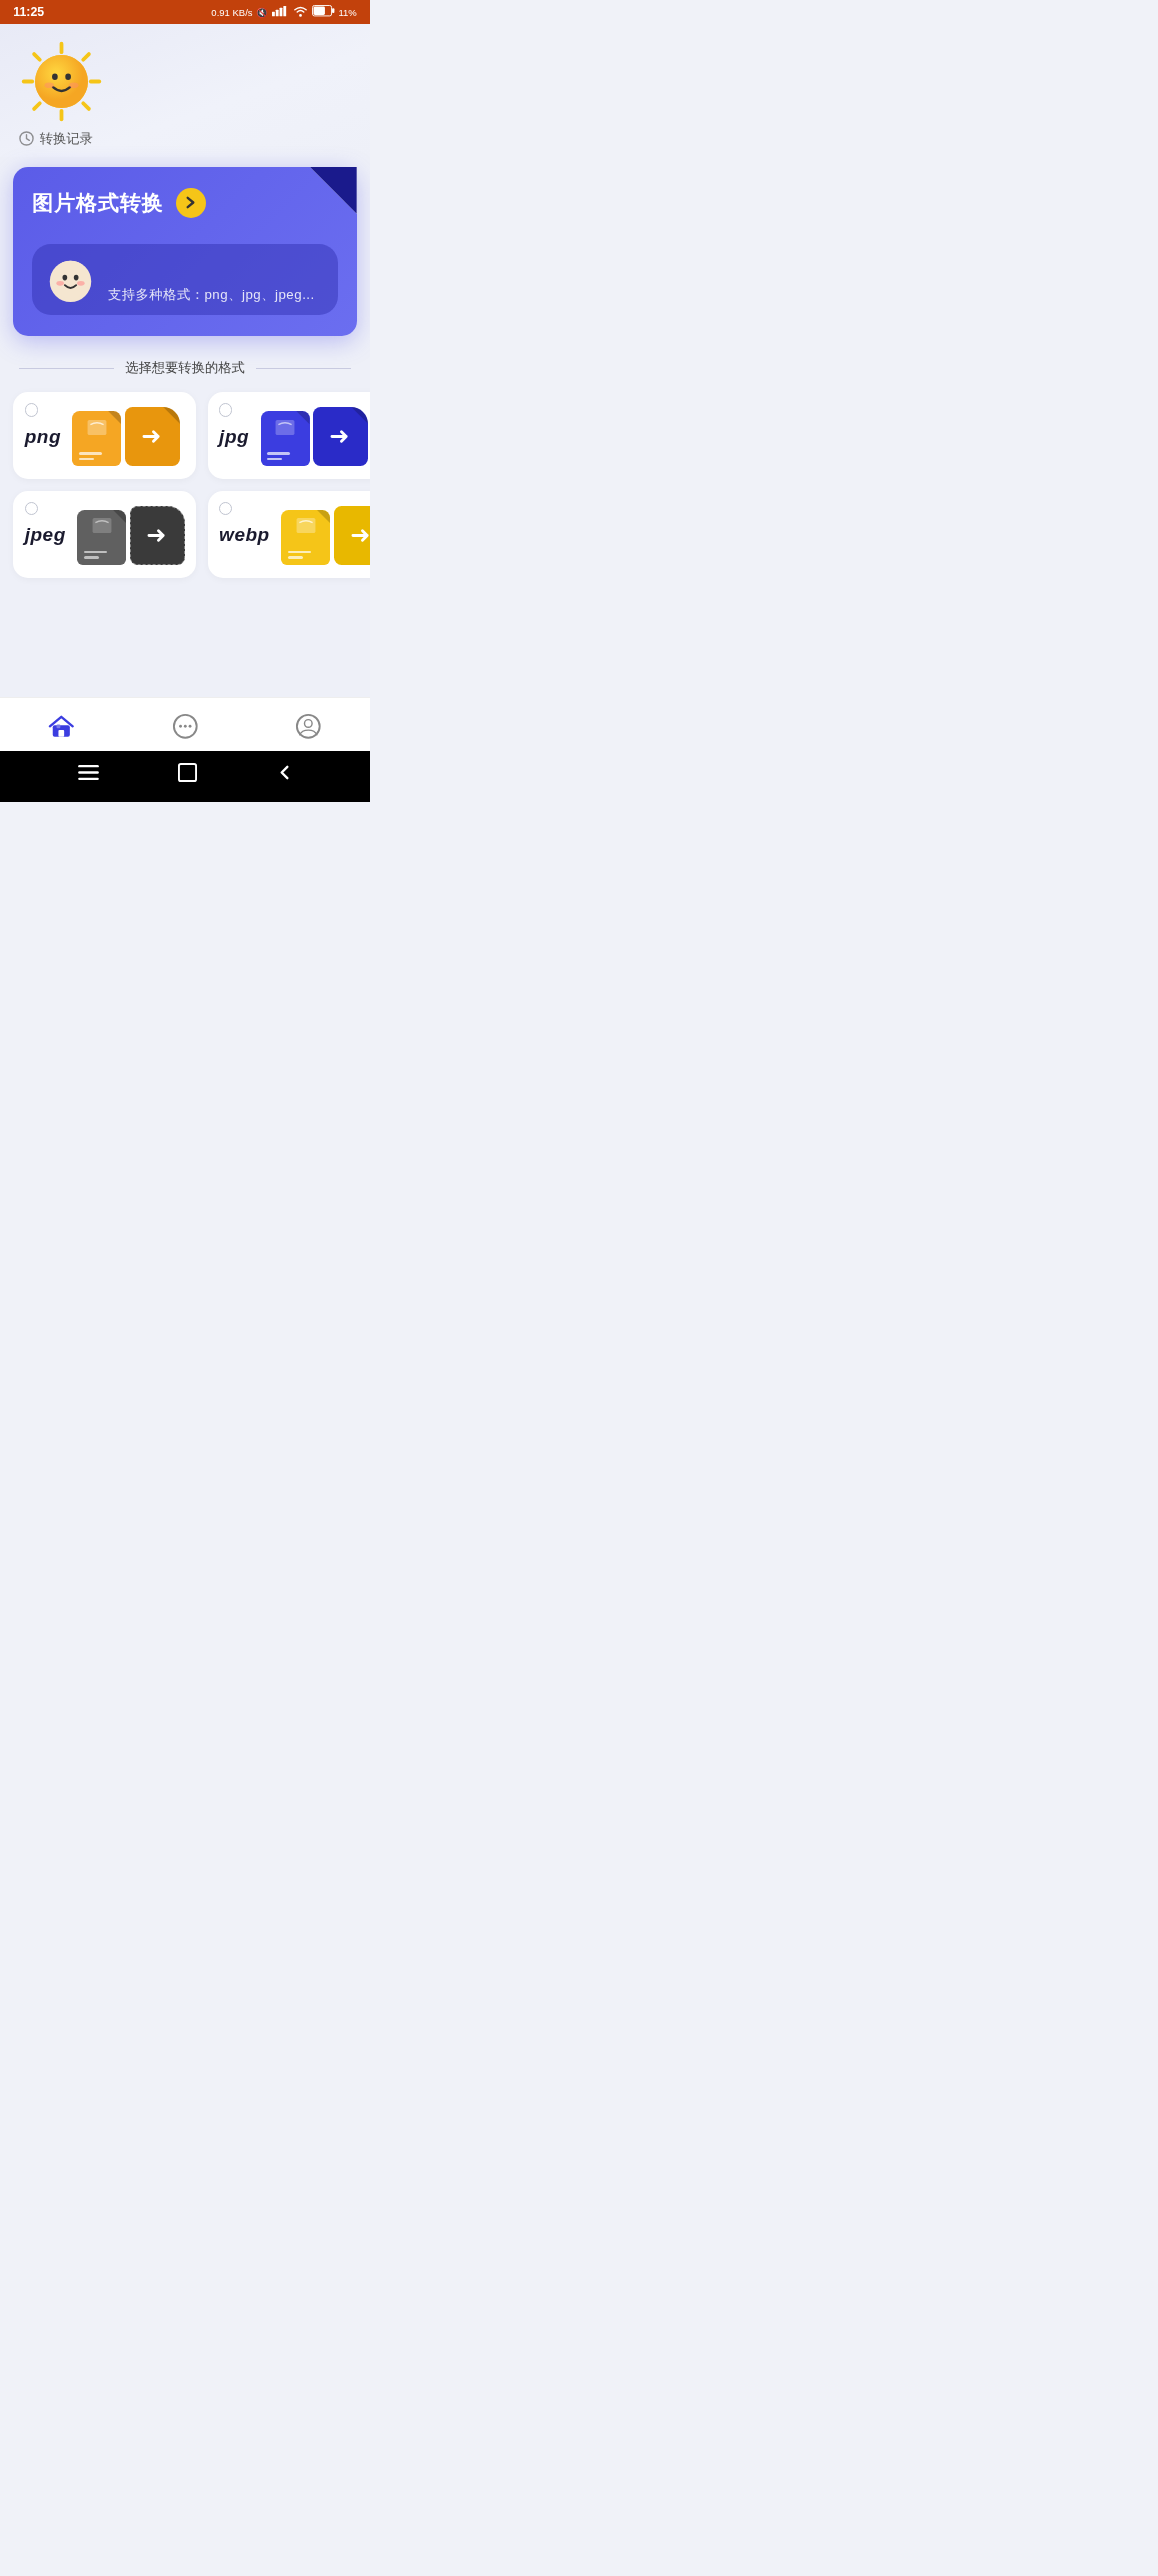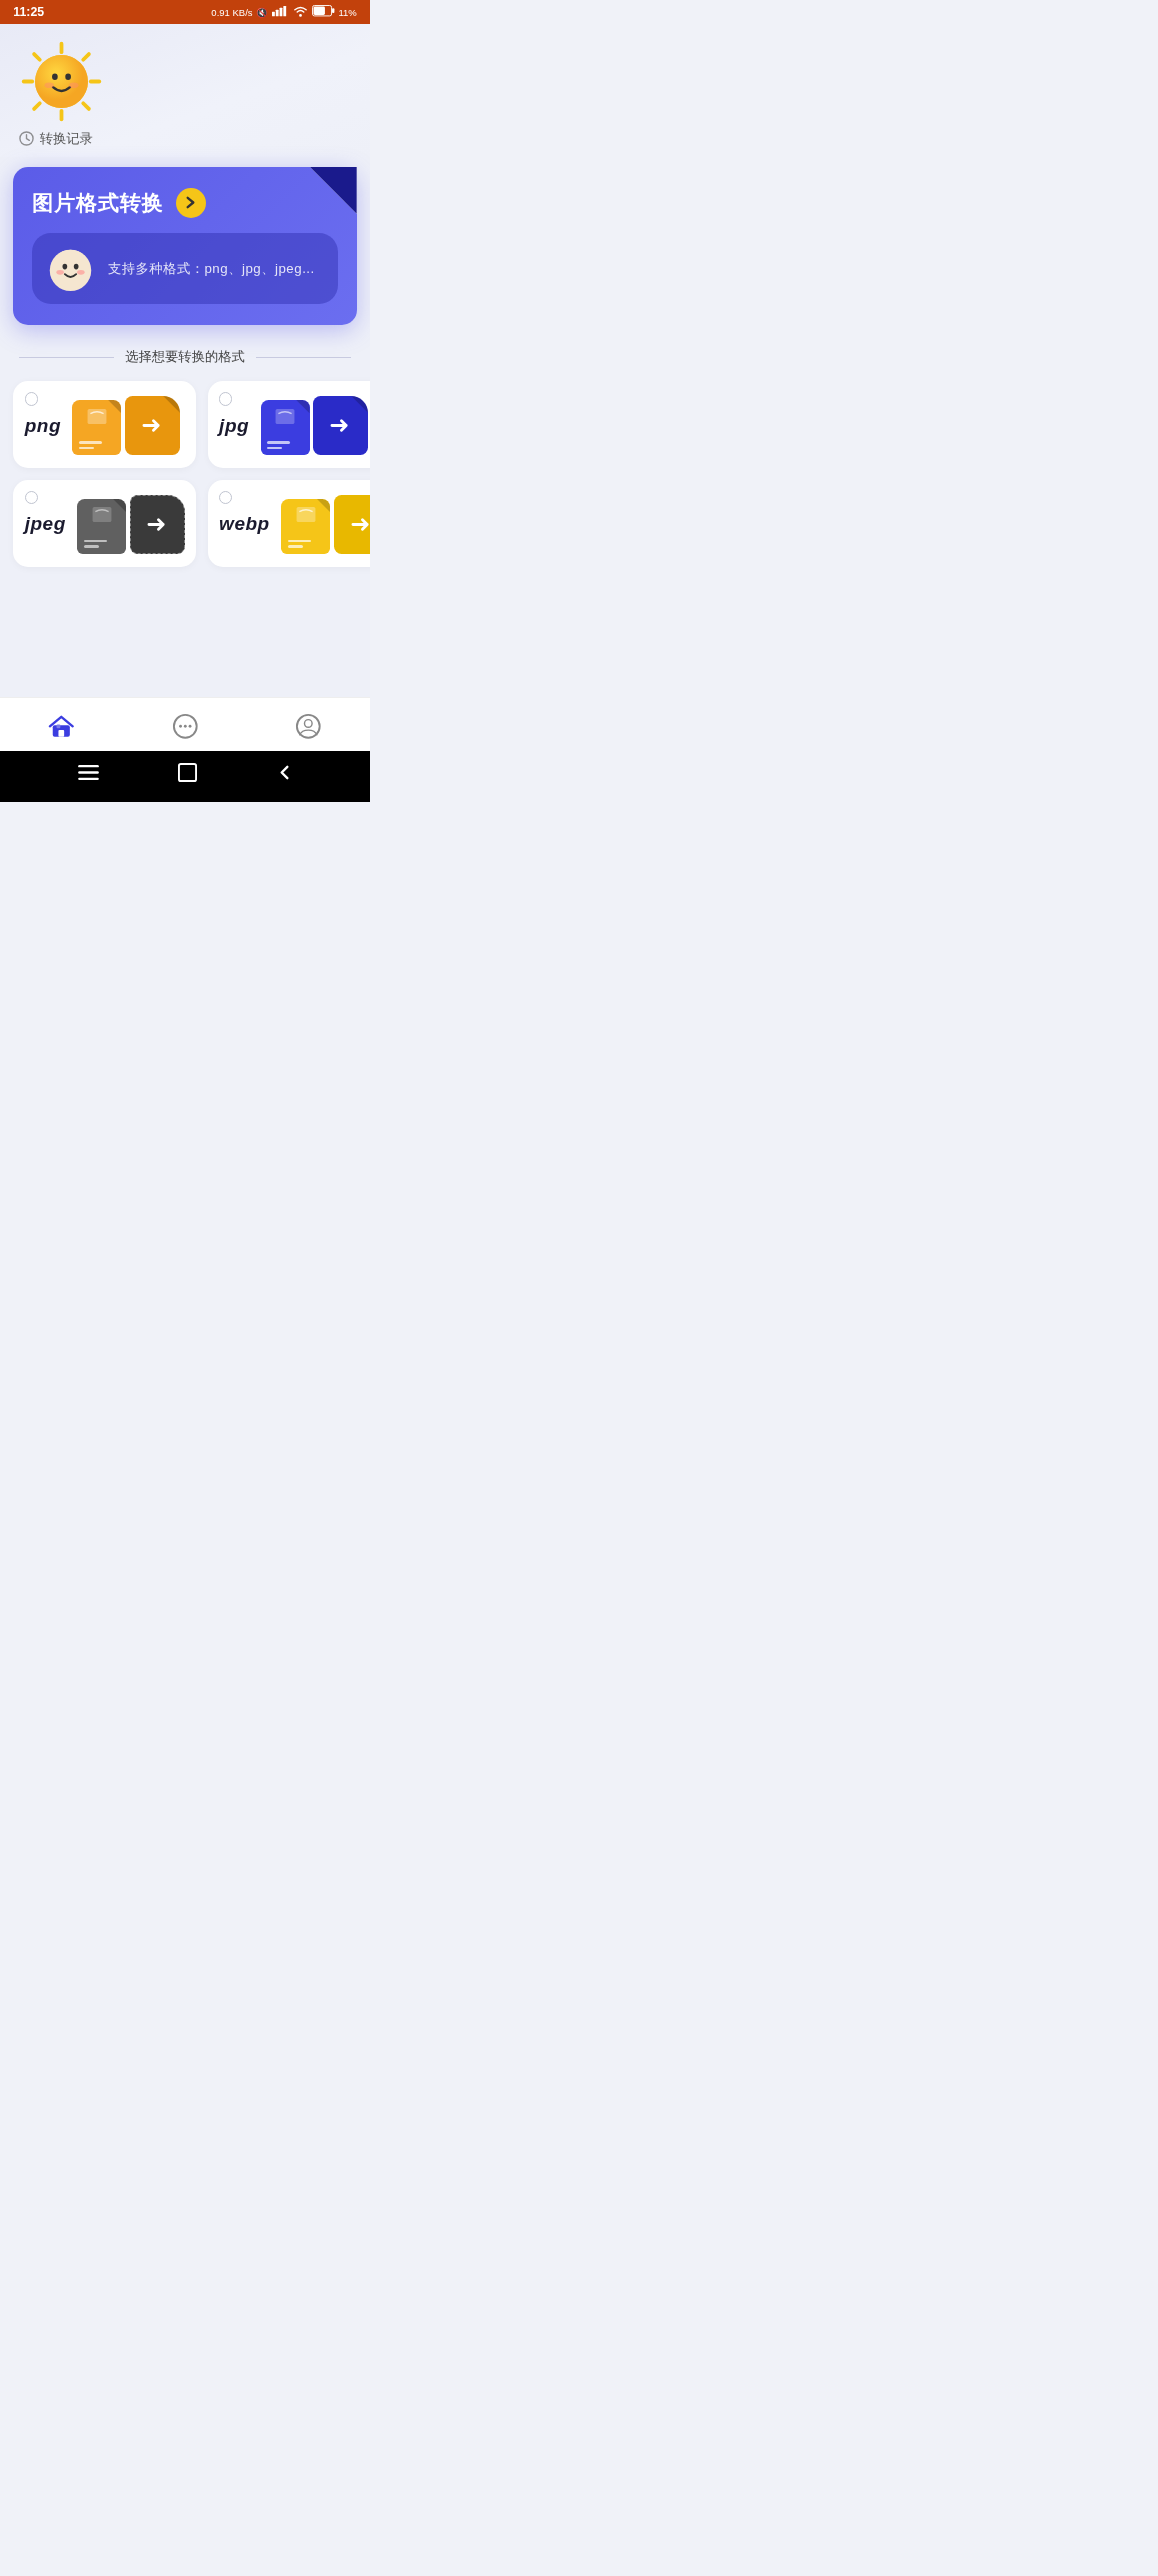--- a/index.html
+++ b/index.html
@@ -113,21 +113,21 @@
       width: 47px;
       height: 47px;
       background: #1a1a8c;
       clip-path: polygon(100% 0, 100% 100%, 0 0);
     }
 
     .banner-title-row {
       display: flex;
       align-items: center;
       gap: 12px;
-      margin-bottom: 15px;
+      margin-bottom: 26px;
     }
     .banner-title {
       color: #fff;
       font-size: 21px;
       font-weight: 800;
       letter-spacing: 0.9px;
     }
     .banner-arrow-btn {
       background: #f5c518;
       border: none;
@@ -140,21 +140,21 @@
       cursor: pointer;
       flex-shrink: 0;
     }
     .banner-arrow-btn svg { display: block; }
 
     .banner-subtitle-box {
       background: rgba(50,50,180,0.5);
       border-radius: 19px;
       padding: 11.4px 13.3px;
       display: flex;
-      align-items: center;
+      align-items: flex-end;
       gap: 13.3px;
     }
 
     
     .cute-char {
       width: 49px;
       height: 49px;
       flex-shrink: 0;
     }
 

